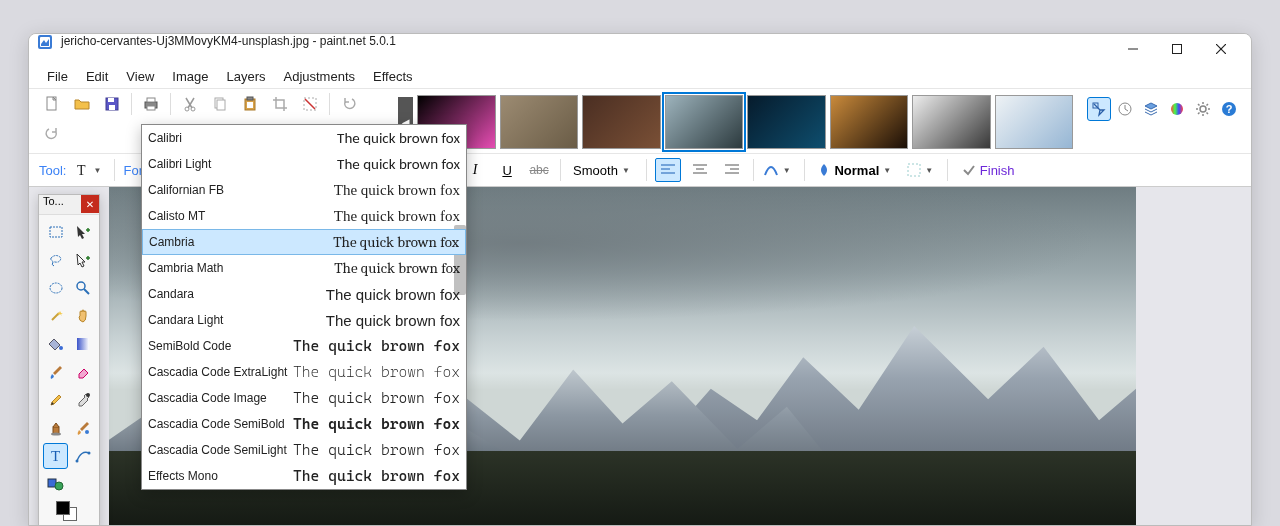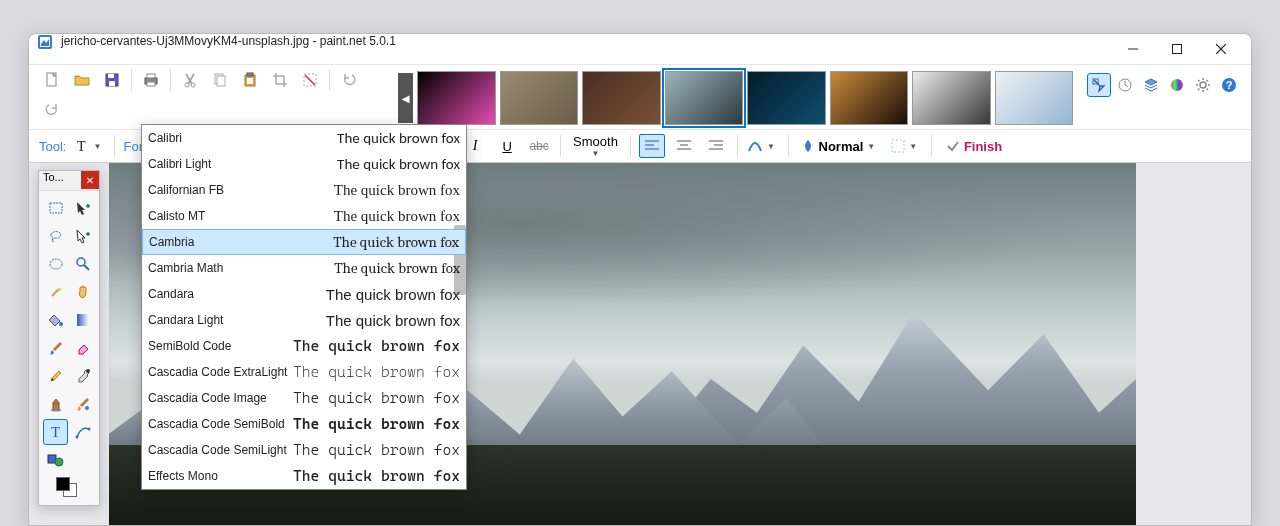--- a/index.html
+++ b/index.html
@@ -83,20 +83,29 @@
         </svg>
       </div>
     <div class="winbtn close">
         <svg width="10" height="10">
           <line x1="0" y1="0" x2="10" y2="10" stroke="#222" stroke-width="1.2"></line>
           <line x1="10" y1="0" x2="0" y2="10" stroke="#222" stroke-width="1.2"></line>
         </svg>
       </div>
   </div>
 
+  <div class="menubar">
+    <span class="menu">File</span>
+    <span class="menu">Edit</span>
+    <span class="menu">View</span>
+    <span class="menu">Image</span>
+    <span class="menu">Layers</span>
+    <span class="menu">Adjustments</span>
+    <span class="menu">Effects</span>
+  </div>
 
   <div class="toprow">
     <div class="stdtoolbar">
       <div class="tbtn">
           <svg width="16" height="16">
             <rect x="3" y="1" width="9" height="13" fill="#fff" stroke="#888"></rect>
             <path d="M9 1 L12 4 L9 4 Z" fill="#ddd" stroke="#888"></path>
           </svg>
         </div>
       <div class="tbtn">
@@ -258,21 +267,21 @@
     <div class="smbtn">
         <span style="font-style:italic;font-size:14px;font-family:Georgia;">I</span>
       </div>
     <div class="smbtn">
         <span style="text-decoration:underline;font-size:13px;">U</span>
       </div>
     <div class="smbtn">
         <span style="text-decoration:line-through;font-size:12px;color:#888;">abc</span>
       </div>
     <div class="vsep"></div>
-    <div class="smbtn" style="width:auto;padding:0 4px;flex-direction:column;">
+    <div class="smbtn" style="width:auto;padding:0 4px;">
         <span>Smooth</span>
         <span class="ddarrow">▼</span>
       </div>
     <div class="vsep"></div>
     <div class="smbtn sel">
         <svg width="14" height="12">
           <line x1="0" y1="1" x2="14" y2="1" stroke="#1a5fb4"></line>
           <line x1="0" y1="5" x2="9" y2="5" stroke="#1a5fb4"></line>
           <line x1="0" y1="9" x2="14" y2="9" stroke="#1a5fb4"></line>
         </svg>
@@ -302,21 +311,21 @@
     <div class="smbtn" style="width:auto;padding:0 4px;font-weight:bold;"><svg width="14" height="14">
           <path d="M7 1 C3 5 3 9 7 13 C11 9 11 5 7 1 Z" fill="#3a7bd5"></path>
         </svg>&nbsp;<span>Normal</span><span class="ddarrow">▼</span></div>
     <div class="smbtn" style="width:34px;">
         <svg width="14" height="14">
           <rect x="1" y="1" width="12" height="12" fill="none" stroke="#9cc" stroke-dasharray="2 2"></rect>
         </svg>
         <span class="ddarrow">▼</span>
       </div>
     <div class="vsep"></div>
-    <div class="smbtn" style="width:auto;padding:0 6px;color:#be185d;font-weight:bold;"><svg width="14" height="14">
+    <div class="smbtn" style="width:auto;padding:0 6px;color:#6d28d9;"><svg width="14" height="14">
           <path d="M2 7 L6 11 L12 3" stroke="#8a8a8a" stroke-width="2" fill="none"></path>
         </svg>&nbsp;<span>Finish</span></div>
   </div>
 
   <div class="workspace">
     <div class="canvas">
       <div class="mountain-bg">
         <div class="sky"></div>
           <div class="cloud"></div>
         <div class="m1"></div>

